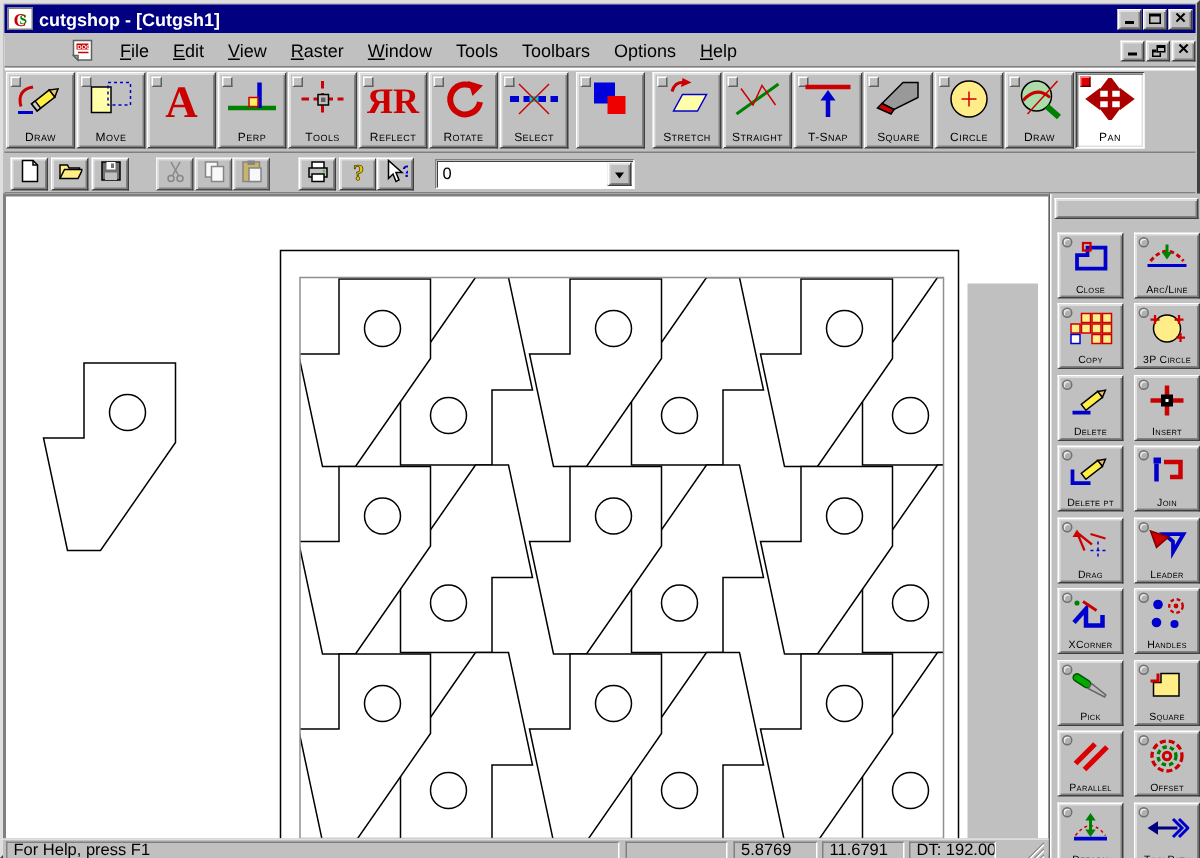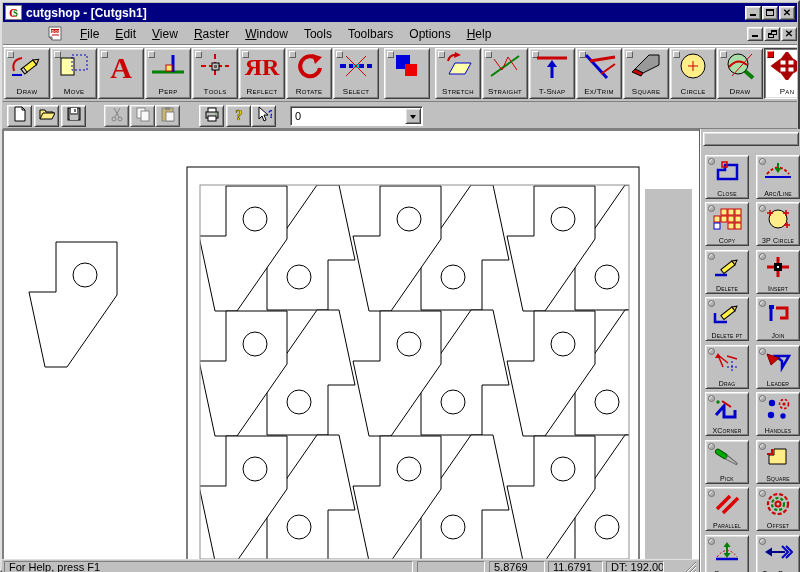--- a/index.html
+++ b/index.html
@@ -237,29 +237,20 @@
         <span class="icon"><svg width="36" height="28" viewBox="0 0 36 28">
             <line x1="3" y1="6" x2="33" y2="6" stroke="#cc0000" stroke-width="3"></line>
             <line x1="18" y1="26" x2="18" y2="13" stroke="#0000cc" stroke-width="3"></line>
             <path d="M18 8 l-5 7 h10 z" fill="#0000cc"></path>
           </svg></span>
         <span class="lbl">T-Snap</span>
       </div>
       <div class="main-btn raised">
         <span class="corner"></span>
         <span class="icon"><svg width="36" height="28" viewBox="0 0 36 28">
-            <line x1="5" y1="3" x2="26" y2="26" stroke="#0000cc" stroke-width="3"></line>
-            <line x1="9" y1="9" x2="34" y2="5" stroke="#cc0000" stroke-width="3"></line>
-            <line x1="20" y1="22" x2="34" y2="12" stroke="#cc0000" stroke-width="2"></line>
-          </svg></span>
-        <span class="lbl">Ex/Trim</span>
-      </div>
-      <div class="main-btn raised">
-        <span class="corner"></span>
-        <span class="icon"><svg width="36" height="28" viewBox="0 0 36 28">
             <path d="M7 17 L21 3 L31 3 L31 13 L15 21 Z" fill="#999999" stroke="#000"></path>
             <path d="M7 17 L15 21 L13 24 L4 20 Z" fill="#cc0000" stroke="#000"></path>
           </svg></span>
         <span class="lbl">Square</span>
       </div>
       <div class="main-btn raised">
         <span class="corner"></span>
         <span class="icon"><svg width="36" height="28" viewBox="0 0 36 28">
             <circle cx="18" cy="14" r="12" fill="#ffee88" stroke="#000"></circle>
             <line x1="18" y1="9" x2="18" y2="19" stroke="#cc0000"></line>

